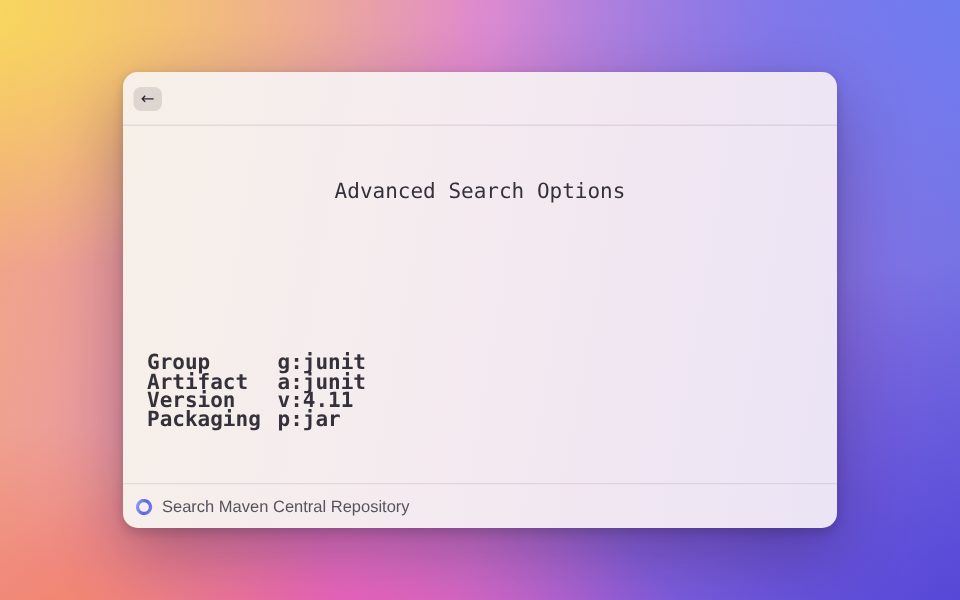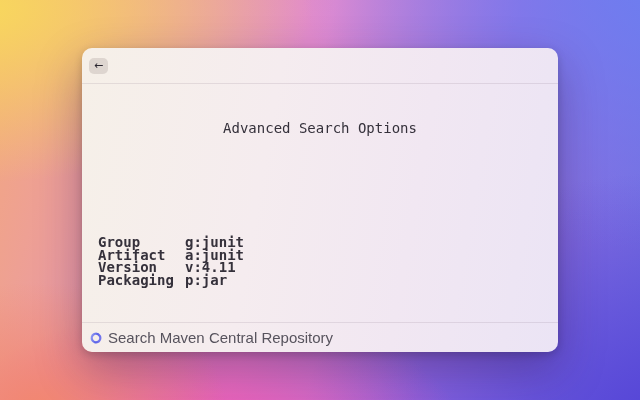--- a/index.html
+++ b/index.html
@@ -52,21 +52,21 @@
 
   .searchbar {
     flex: 0 0 30px; height: 30px;
     border-top: 1px solid rgba(110,90,110,0.14);
     display: flex; align-items: center; padding: 0 10px 0 8px;
     border-radius: 0 0 10px 10px;
   }
   .spinner { width: 12px; height: 12px; flex: 0 0 12px; margin-right: 6px; }
   .search-input {
     flex: 1 1 auto; border: none; background: transparent; outline: none;
-    font-family: "Liberation Sans", sans-serif; font-size: 15px; color: #3c3844;
+    font-family: "Liberation Sans", sans-serif; font-size: 11px; color: #3c3844;
   }
   .search-input::placeholder { color: #57535d; opacity: 1; }
 </style>
 </head>
 <body>
 
 <div class="desktop">
   <div class="window">
 
     <div class="titlebar">

